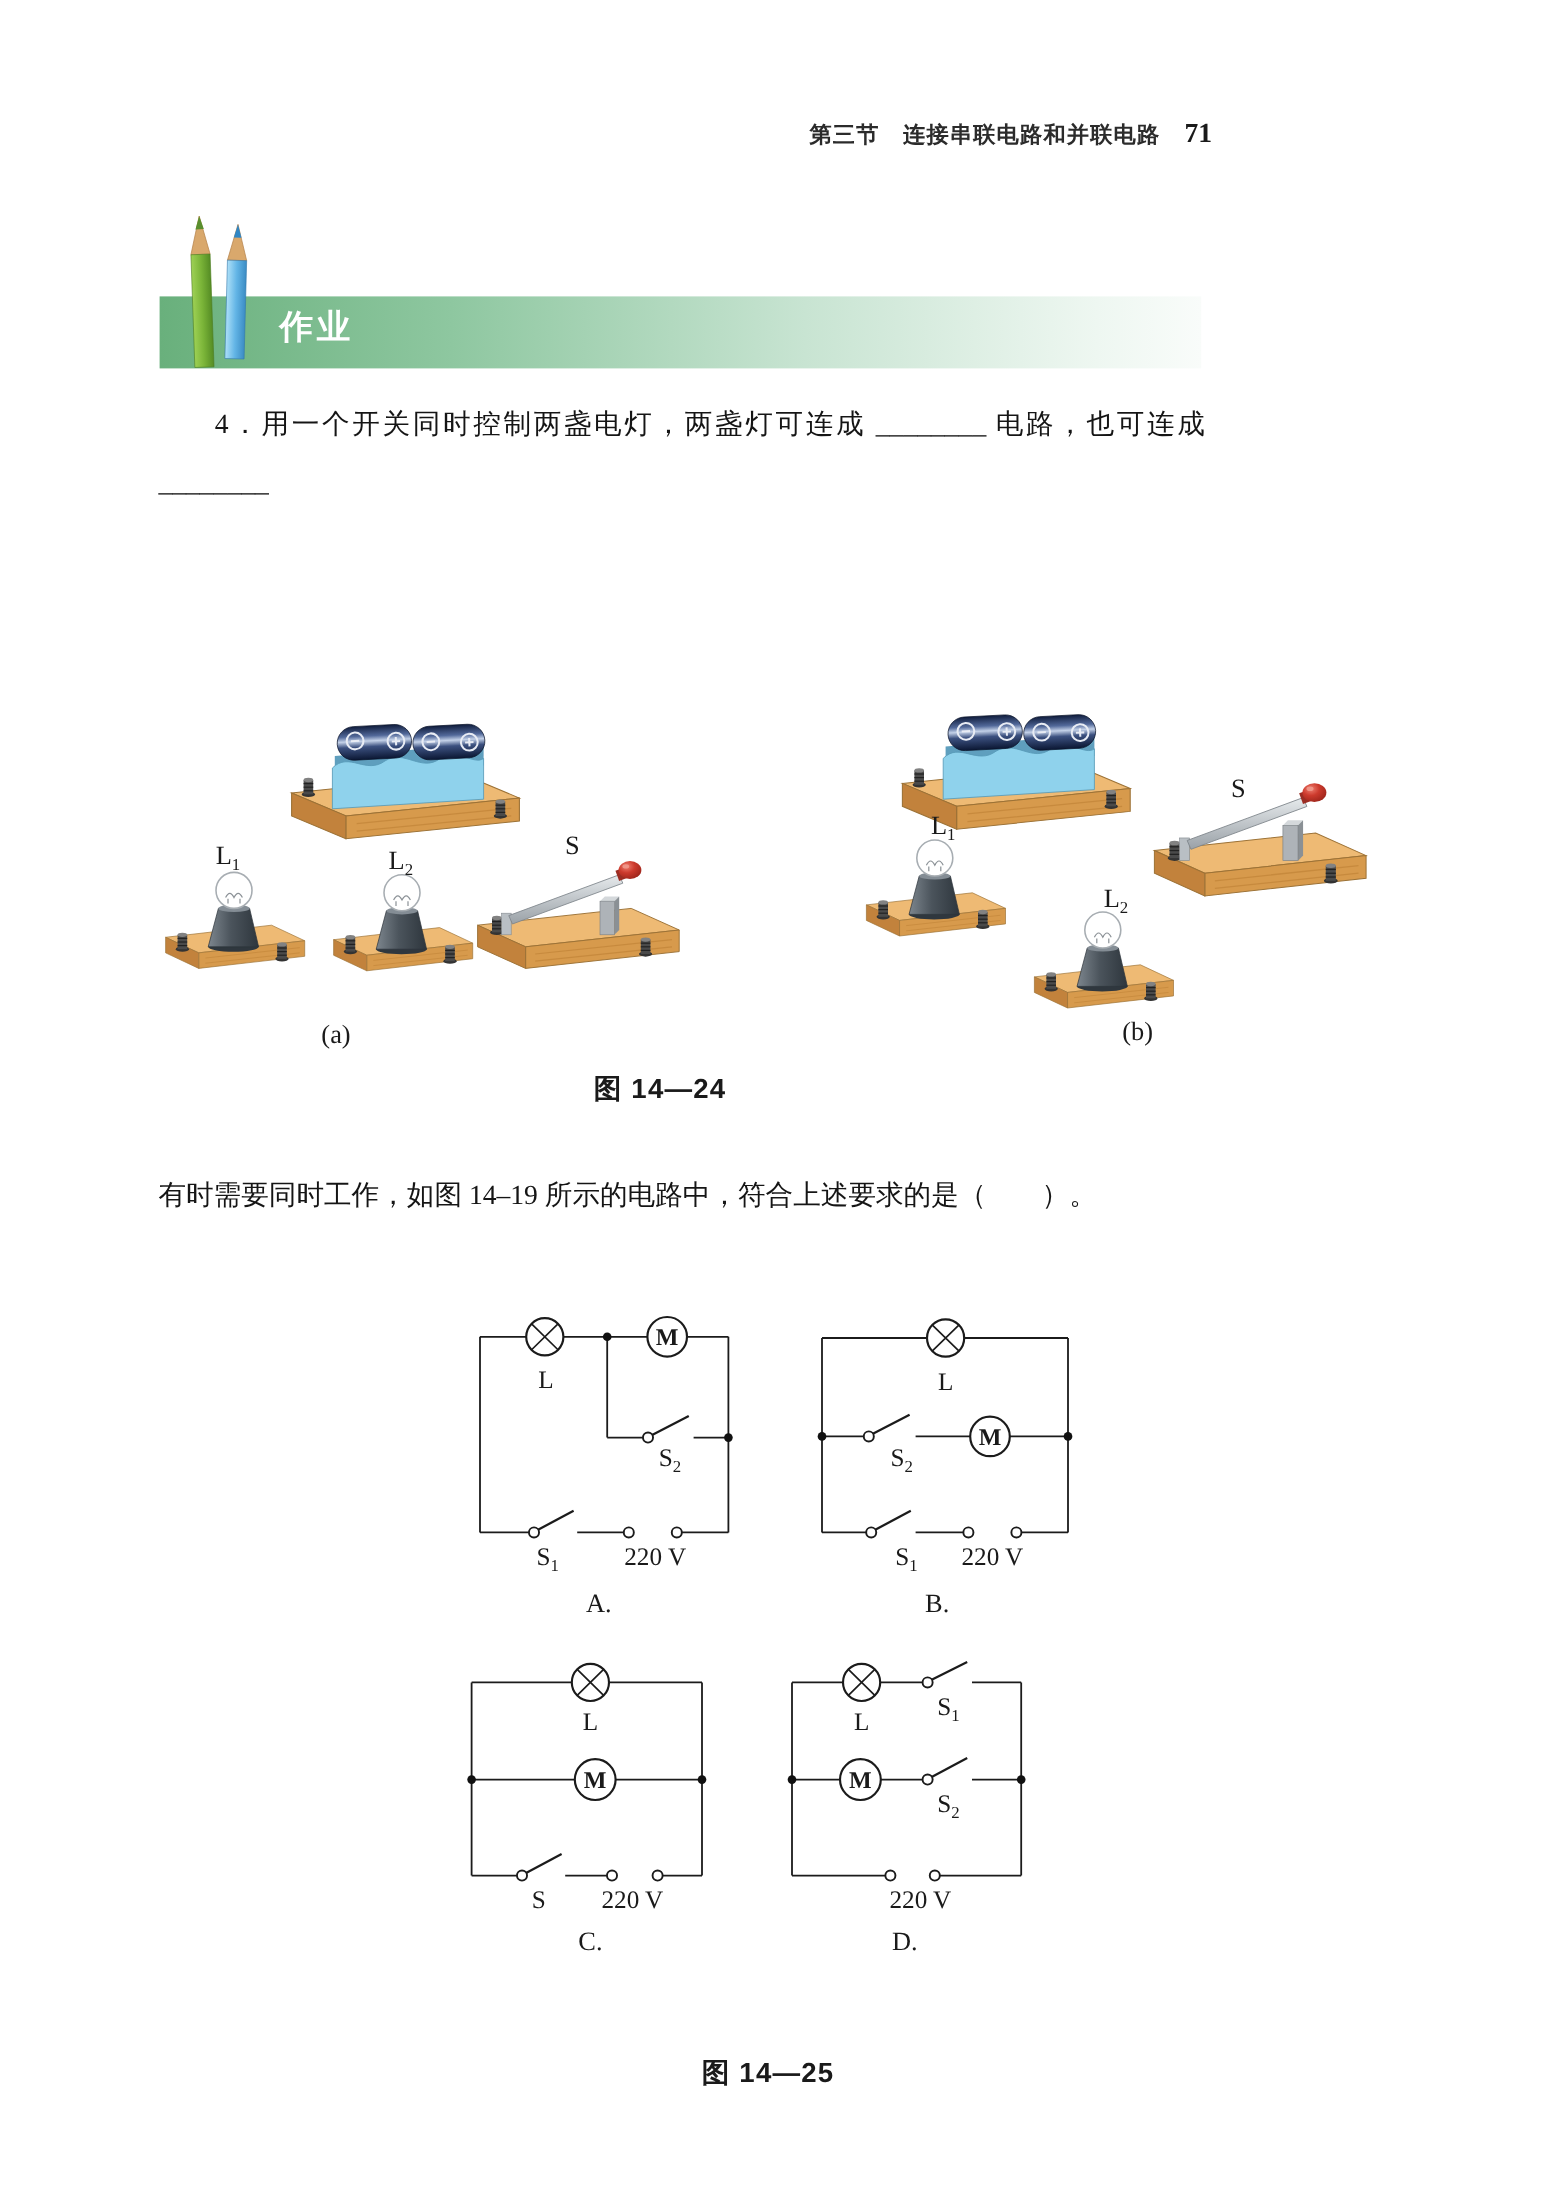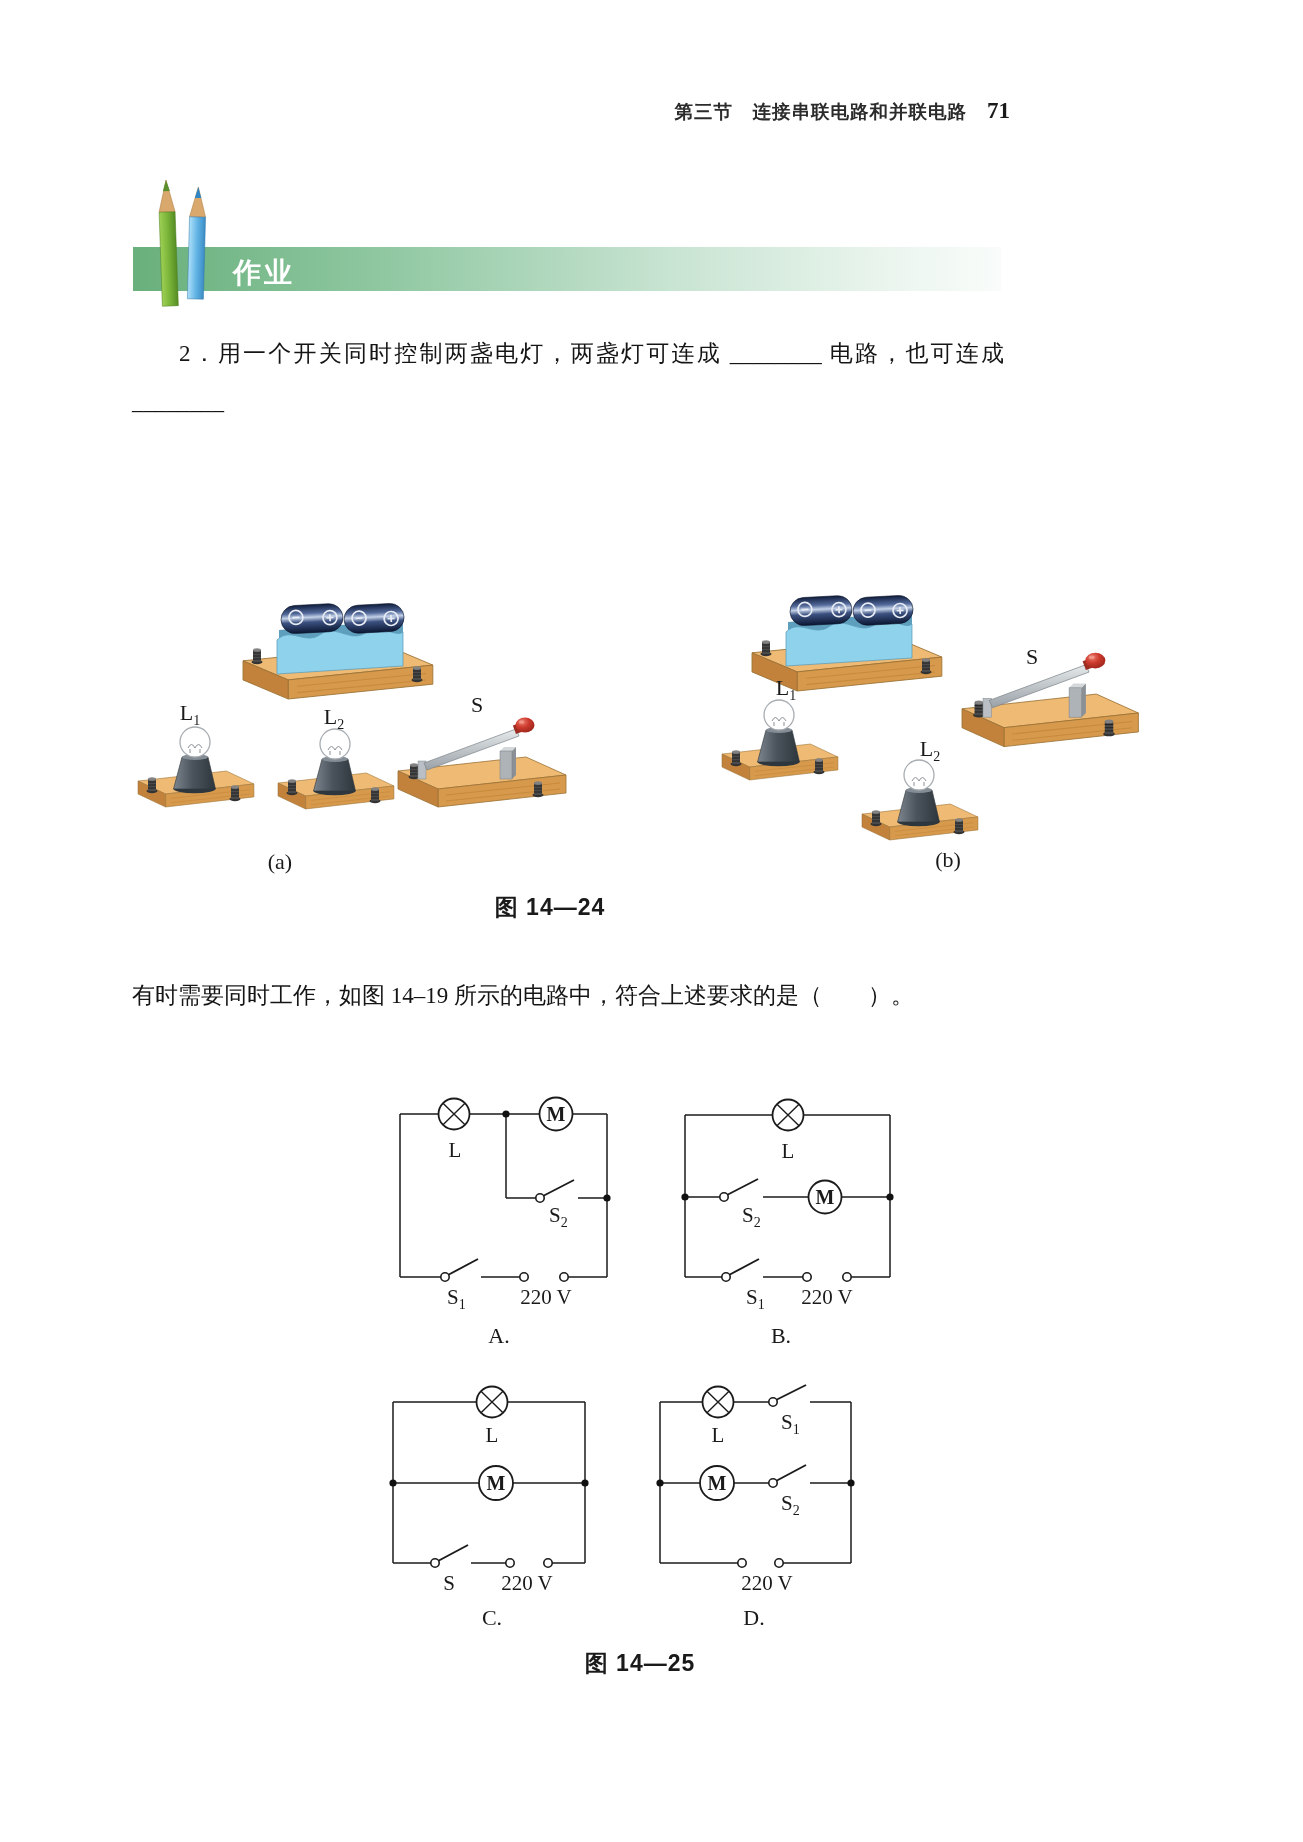--- a/index.html
+++ b/index.html
@@ -3,38 +3,38 @@
 <meta charset="utf-8">
 <style>
   html,body{margin:0;padding:0;background:#fff;}
   .page{position:relative;width:1303px;height:1842px;background:#fff;overflow:hidden;
         font-family:"Liberation Serif","DejaVu Serif",serif;color:#151515;}
   
   .header{position:absolute;top:98px;right:293px;display:flex;align-items:baseline;gap:20px;text-align:center;}
   .section-title{font-size:18.5px;letter-spacing:1px;color:#2b2b2b;font-weight:bold;}
   .page-number{font-family:Liberation Serif, serif;font-size:23px;font-weight:bold;color:#1a1a1a;}
   
-  .banner{position:absolute;left:133px;top:247px;width:868px;height:44px;
+  .banner{position:absolute;left:133px;top:247px;width:868px;height:60px;
           background:linear-gradient(90deg,#69b07c 0%,#8ec7a0 28%,#c8e4d2 62%,#eef7f1 90%,#f9fcfa 100%);}
   .banner-title{position:absolute;left:100px;top:7px;color:#ffffff;font-weight:bold;font-size:28px;
           letter-spacing:3px;font-family:"Liberation Sans","DejaVu Sans",sans-serif;}
   .pencils{position:absolute;left:150px;top:178px;z-index:3;}
   
   .para{position:absolute;left:132px;width:872px;font-size:23px;line-height:47.5px;}
   .para .line{white-space:nowrap;}
   .para .line.just{white-space:normal;text-align:justify;text-align-last:justify;}
   .indent{text-indent:47px;}
   .q1{top:330px;} .q2{top:472px;} .q3{top:972px;}
   
   .figcap{position:absolute;text-align:center;font-size:22px;color:#1a1a1a;}
   .figcap.bold{font-family:"Liberation Sans","DejaVu Sans",sans-serif;font-weight:bold;font-size:23px;letter-spacing:1px;}
   .cap-a{left:230px;top:849px;width:100px;}
   .cap-b{left:898px;top:847px;width:100px;}
   .cap-f24{left:420px;top:892px;width:260px;}
-  .cap-f25{left:510px;top:1648px;width:260px;}
+  .cap-f25{left:510px;top:1712px;width:260px;}
   
   .art{position:absolute;left:0;top:0;z-index:1;}
   .cir-label{font-family:"Liberation Serif","DejaVu Serif",serif;font-size:21px;fill:#1a1a1a;}
   .cir-letter{font-family:"Liberation Serif","DejaVu Serif",serif;font-size:22px;fill:#1a1a1a;}
   .cir-m{font-family:"Liberation Serif","DejaVu Serif",serif;font-size:20px;font-weight:bold;fill:#1a1a1a;}
   .fig-label{font-family:"Liberation Serif","DejaVu Serif",serif;font-size:22px;fill:#1a1a1a;}
   .sub{font-size:14px;}
 </style>
 </head>
 <body>
@@ -69,21 +69,21 @@
       <rect x="10" y="34" width="16" height="94" fill="url(#gGreen)" stroke="#4e7d22" stroke-width="0.5"></rect>
     </g>
     <g transform="rotate(1.5 47 60)">
       <polygon points="47,9 39,39 55,39" fill="#d9a86c" stroke="#b5824a" stroke-width="0.6"></polygon>
       <polygon points="47,9 43.8,20 50.2,20" fill="#2f86c4"></polygon>
       <rect x="39" y="39" width="16" height="82" fill="url(#gBlue)" stroke="#3277ab" stroke-width="0.5"></rect>
     </g>
   </svg>
 
   <div class="para q1">
-    <div class="line just indent">2．用一个开关同时控制两盏电灯，两盏灯可连成 ________ 电路，也可连成 ________</div>
+    <div class="line just indent">4．用一个开关同时控制两盏电灯，两盏灯可连成 ________ 电路，也可连成 ________</div>
   </div>
 
 
   <div class="para q3">
     <div class="line">有时需要同时工作，如图 14–19 所示的电路中，符合上述要求的是（　　）。</div>
   </div>
 
   <div class="figcap cap-a">(a)</div>
   <div class="figcap cap-b">(b)</div>
   <div class="figcap bold cap-f24">图 14—24</div>

